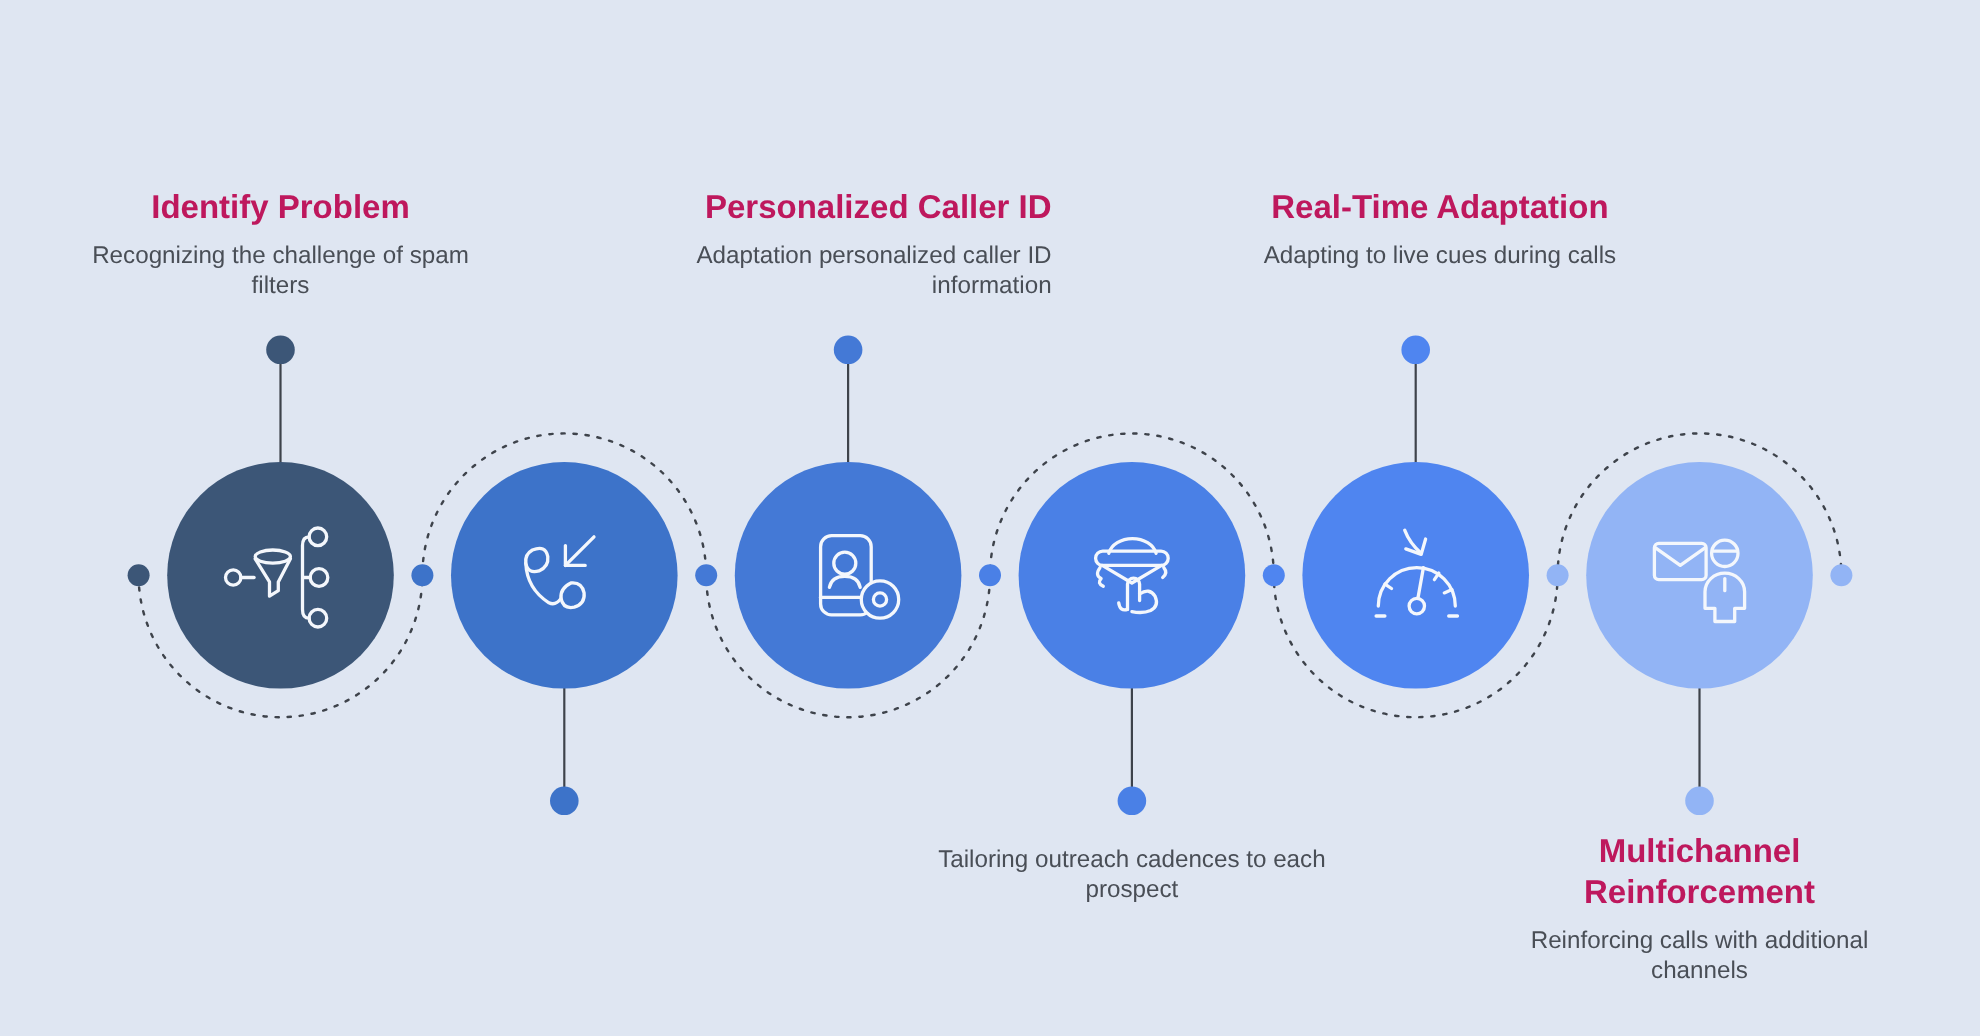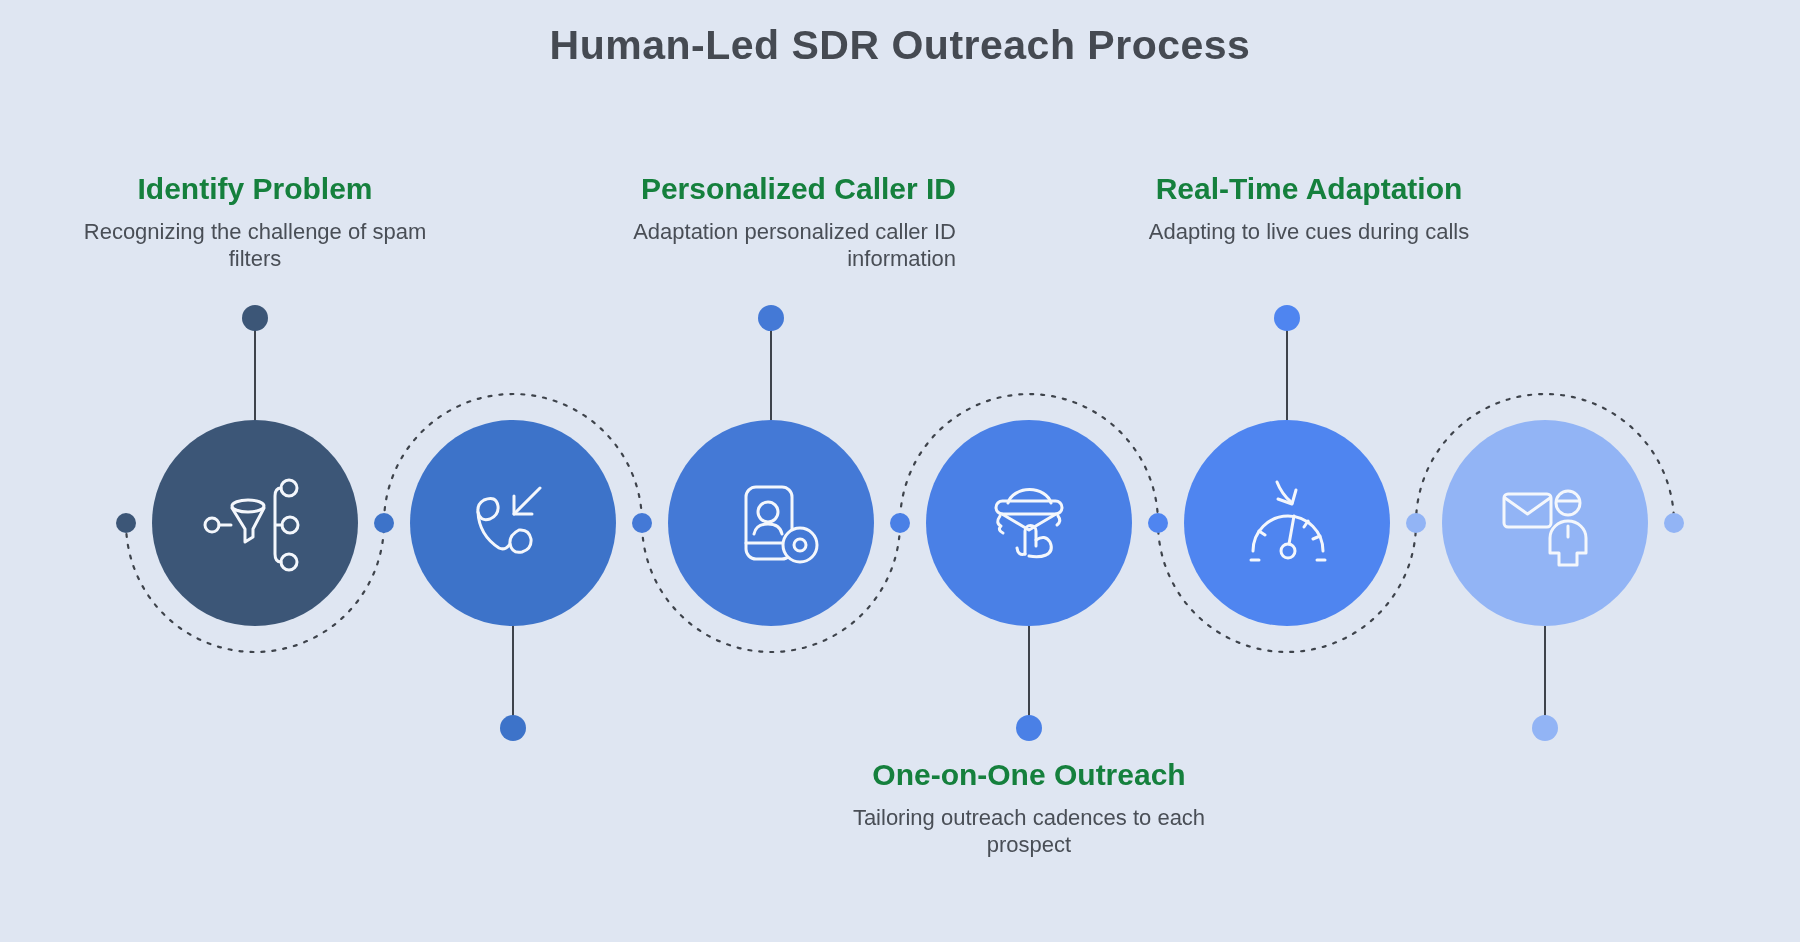--- a/index.html
+++ b/index.html
@@ -6,34 +6,33 @@
   .canvas{
     position:relative;width:1800px;height:942px;background:#dfe6f2;
     font-family:"Liberation Sans", sans-serif;overflow:hidden;
   }
   .title{
     position:absolute;top:22px;left:0;width:100%;text-align:center;
     font-size:41px;font-weight:bold;color:#454a52;letter-spacing:.5px;margin:0;
   }
   .svg-layer{position:absolute;left:0;top:0;}
   .step-label{position:absolute;width:370px;text-align:center;}
-  .step-label h2{margin:0;font-size:30px;line-height:37px;font-weight:bold;color:#15803d;}
+  .step-label h2{margin:0;font-size:30px;line-height:37px;font-weight:bold;color:#be185d;}
   .step-label p{margin:11px 0 0;font-size:22px;line-height:27px;color:#494e56;}
   .pos-top{top:170px;}
   .pos-bottom{top:756px;}
   .col-0{left:70px;}  .col-1{left:328px;} .col-2{left:586px;text-align:right;}
   .col-3{left:844px;} .col-4{left:1124px;}.col-5{left:1360px;}
   .icon{stroke:#f4f7fc;fill:none;stroke-width:3;stroke-linecap:round;stroke-linejoin:round;}
 </style>
 </head>
 <body>
 
 <div class="canvas">
 
-  <h1 class="title">Human-Led SDR Outreach Process</h1>
 
   <svg class="svg-layer" width="1800" height="942" viewBox="0 0 1800 942">
 
     <path d="M126 523 A129 129 0 0 0 384 523 A129 129 0 0 1 642 523 A129 129 0 0 0 900 523 A129 129 0 0 1 1158 523 A129 129 0 0 0 1416 523 A129 129 0 0 1 1674 523" fill="none" stroke-width="2.2" stroke-dasharray="3 8" stroke-linecap="round" stroke="#3e434b"></path>
 
     <line x1="255" y1="330" x2="255" y2="421" stroke-width="2" stroke="#3e434b"></line>
     <line x1="771" y1="330" x2="771" y2="421" stroke-width="2" stroke="#3e434b"></line>
     <line x1="1287" y1="330" x2="1287" y2="421" stroke-width="2" stroke="#3e434b"></line>
 
     <line x1="513" y1="625" x2="513" y2="716" stroke-width="2" stroke="#3e434b"></line>
@@ -125,23 +124,26 @@
     <p>Recognizing the challenge of spam filters</p>
   </div>
 
 
   <div class="step-label pos-top col-2">
     <h2>Personalized Caller ID</h2>
     <p>Adaptation personalized caller ID information</p>
   </div>
 
   <div class="step-label pos-bottom col-3">
-    <h2>One-on-One Outreach</h2>
     <p>Tailoring outreach cadences to each prospect</p>
   </div>
 
   <div class="step-label pos-top col-4">
     <h2>Real-Time Adaptation</h2>
     <p>Adapting to live cues during calls</p>
   </div>
 
+  <div class="step-label pos-bottom col-5">
+    <h2>Multichannel Reinforcement</h2>
+    <p>Reinforcing calls with additional channels</p>
+  </div>
 
 </div>
 
 </body></html>

